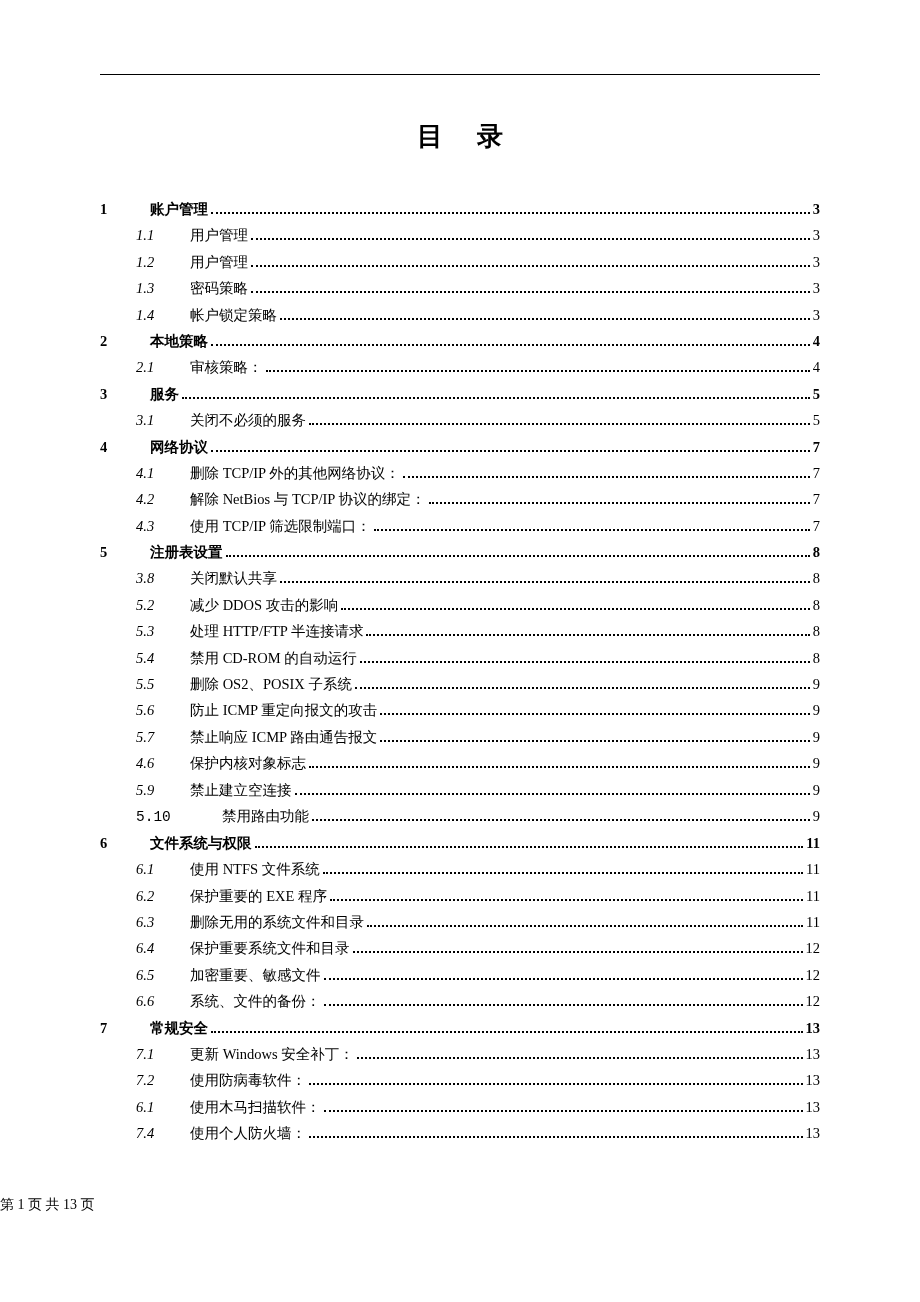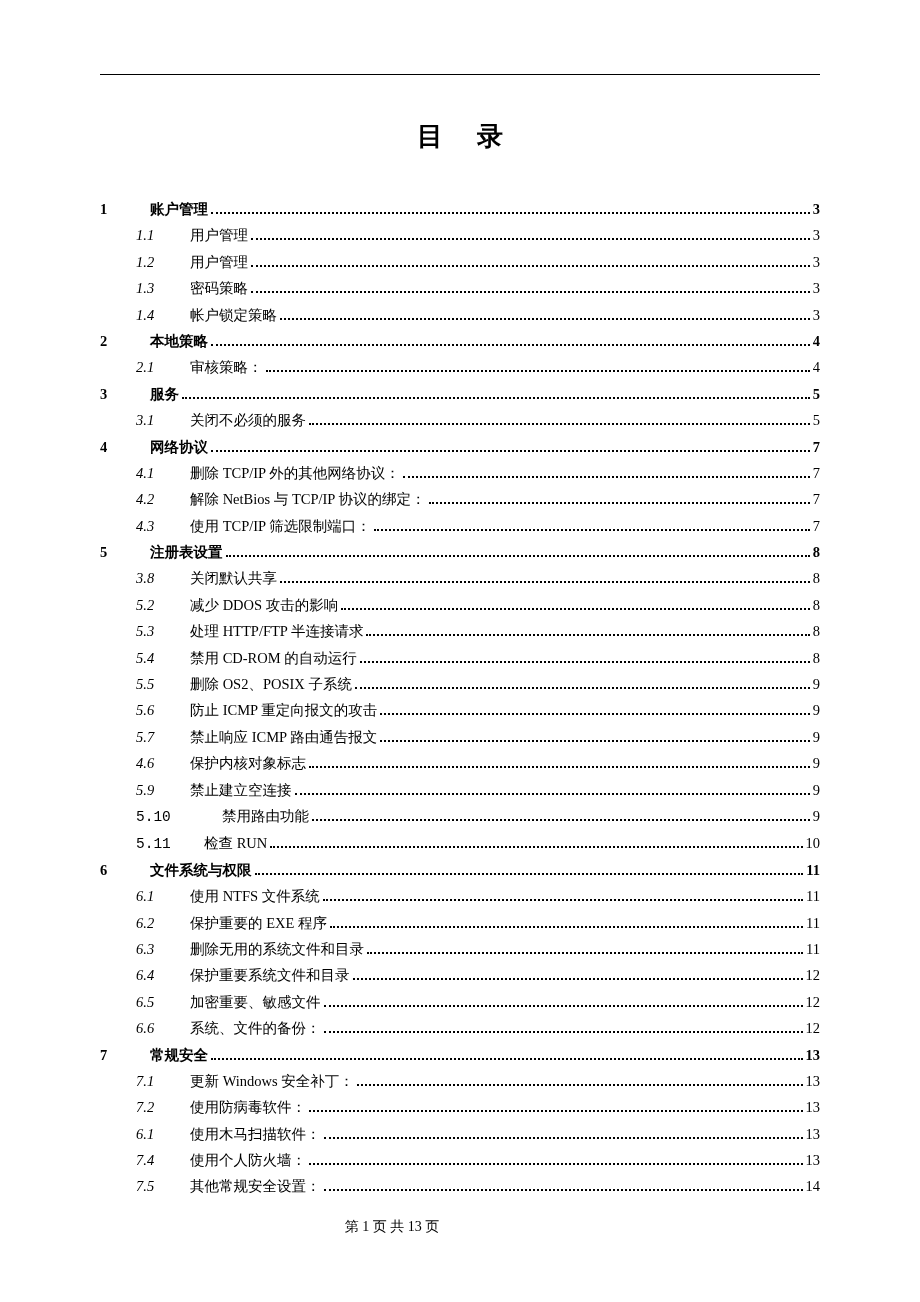--- a/index.html
+++ b/index.html
@@ -69,23 +69,22 @@
     .leader-bold {
       border-bottom: 2.2px dotted #000;
     }
     .pg {
       flex: 0 0 auto;
       font-family: "Times New Roman", serif;
     }
     .pg-bold { font-weight: bold; }
     .footer {
       position: absolute;
-      bottom: 66px;
+      bottom: 88px;
       width: 784px;
-      text-align: center;
       font-size: 14px;
       font-family: "SimSun", serif;
     }
     .footer .num { font-family: "Times New Roman", serif; }
   </style>
 </head>
 <body>
 
 <div class="page">
   <div class="header-rule"></div>
@@ -228,26 +227,20 @@
         <span class="label">禁止建立空连接</span>
         <span class="leader"></span>
         <span class="pg">9</span>
       </div>
       <div class="toc-row indent-sub">
         <span class="col-sub-wide">5.10</span>
         <span class="label" style="padding-left: 18px;">禁用路由功能</span>
         <span class="leader"></span>
         <span class="pg">9</span>
       </div>
-      <div class="toc-row indent-sub">
-        <span class="col-sub-wide">5.11</span>
-        <span class="label">检查 RUN</span>
-        <span class="leader"></span>
-        <span class="pg">10</span>
-      </div>
       <div class="toc-row">
         <span class="col-num">6</span>
         <span class="label label-bold">文件系统与权限</span>
         <span class="leader leader-bold"></span>
         <span class="pg pg-bold">11</span>
       </div>
       <div class="toc-row indent-sub">
         <span class="col-sub">6.1</span>
         <span class="label">使用 NTFS 文件系统</span>
         <span class="leader"></span>
@@ -305,25 +298,19 @@
         <span class="col-sub">6.1</span>
         <span class="label">使用木马扫描软件：</span>
         <span class="leader"></span>
         <span class="pg">13</span>
       </div>
       <div class="toc-row indent-sub">
         <span class="col-sub">7.4</span>
         <span class="label">使用个人防火墙：</span>
         <span class="leader"></span>
         <span class="pg">13</span>
-      </div>
-      <div class="toc-row indent-sub">
-        <span class="col-sub">7.5</span>
-        <span class="label">其他常规安全设置：</span>
-        <span class="leader"></span>
-        <span class="pg">14</span>
       </div>
     </div>
 </div>
 
 <div class="footer">
   <span>第 </span><span class="num">1</span><span> 页 共 </span><span class="num">13</span><span> 页</span>
 </div>
 
 </body></html>

